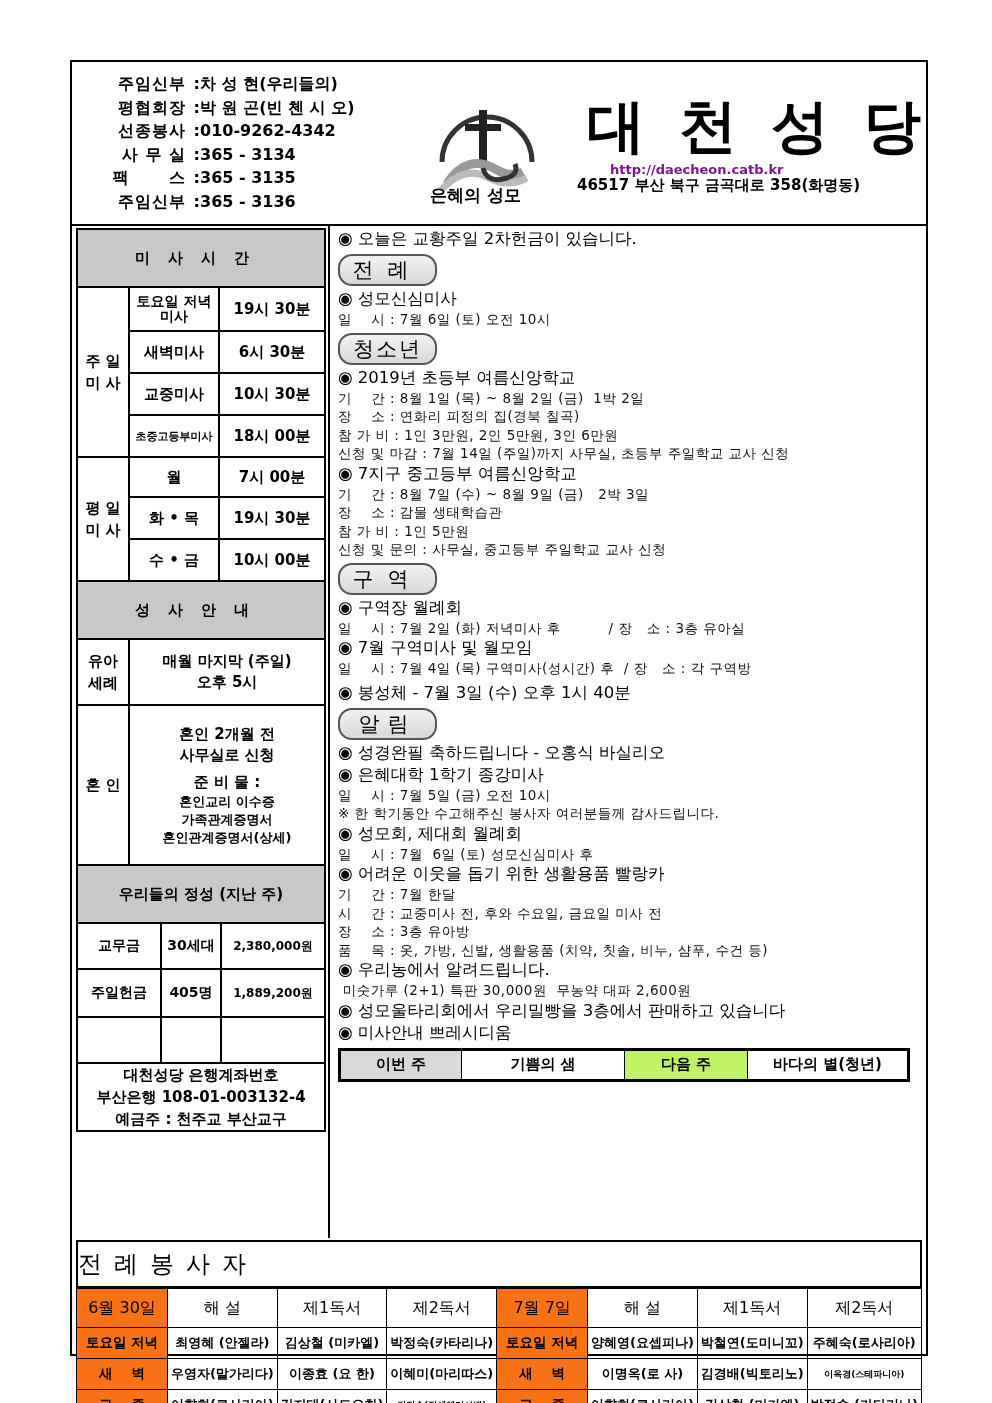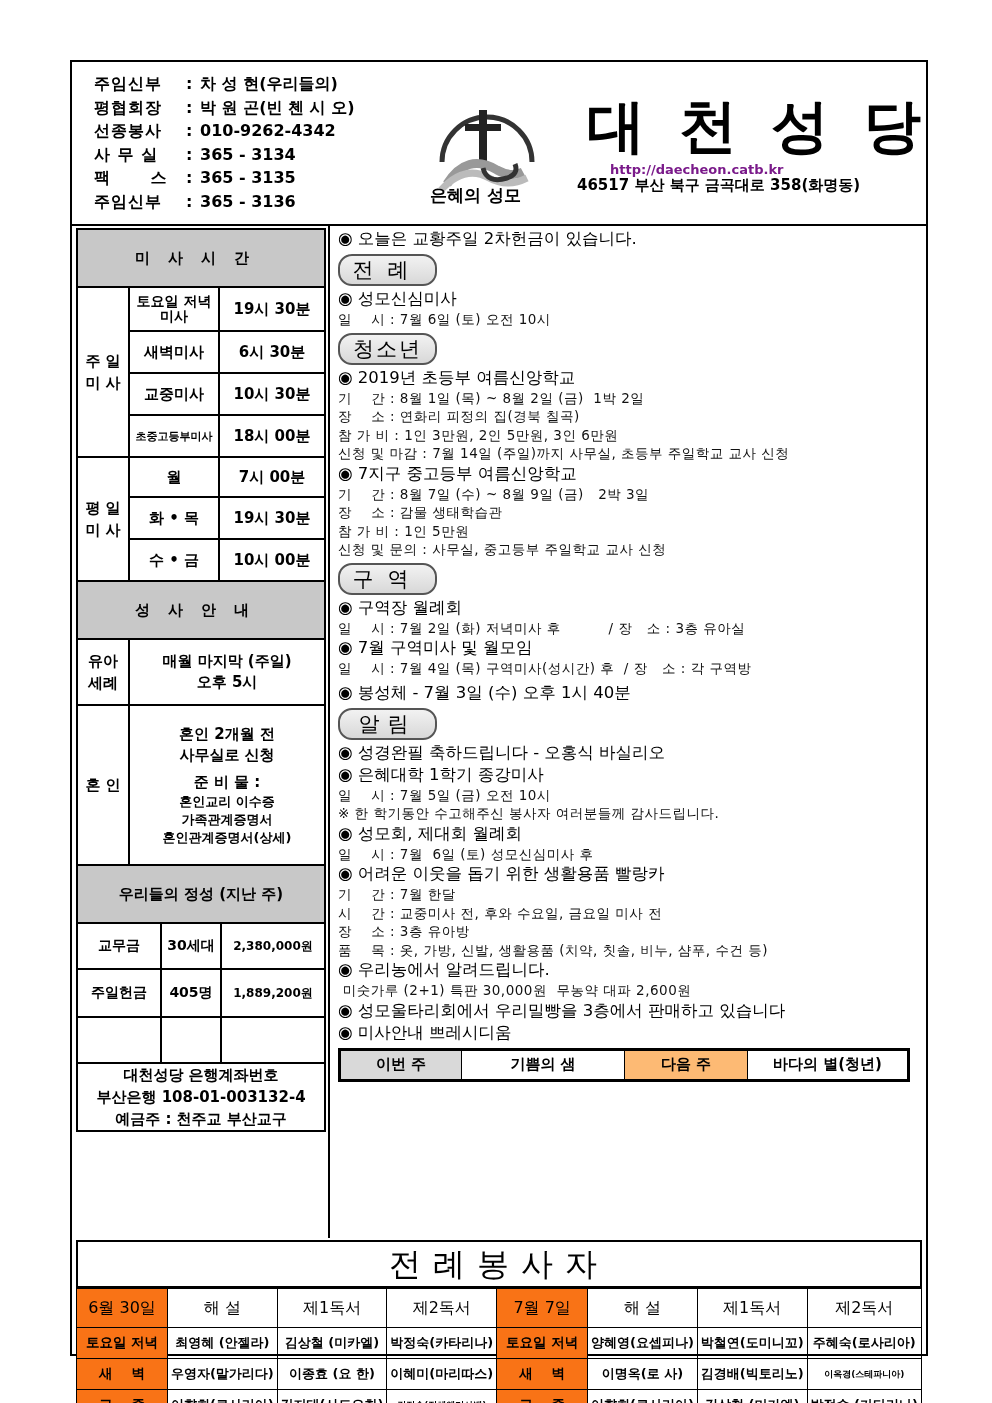--- a/index.html
+++ b/index.html
@@ -2,21 +2,21 @@
 <html><head>
 <meta charset="utf-8">
 <style>
   html, body { margin:0; padding:0; background:#fff; }
   body { width:992px; height:1403px; position:relative; font-family:"DejaVu Sans", sans-serif; color:#000; }
   .page { position:absolute; left:70px; top:60px; width:858px; height:1296px; border:2px solid #000; box-sizing:border-box; }
 
   
   .header { position:absolute; left:0; top:0; width:854px; height:162px; border-bottom:2px solid #000; }
   .contact { position:absolute; left:22px; top:10px; font-size:16px; font-weight:bold; line-height:23.5px; }
-  .contact .row { display:flex; white-space:nowrap; }
+  .contact .row { display:flex; white-space:nowrap;text-align:right; }
   .contact .k { width:92px; letter-spacing:1px; }
   .contact .sep { width:14px; }
   .logo { position:absolute; left:355px; top:20px; width:120px; height:130px; }
   .logo-caption { position:absolute; left:358px; top:122px; font-size:17px; font-weight:bold; }
   .title { position:absolute; left:515px; top:26px; font-size:58px; font-weight:bold; letter-spacing:34px; white-space:nowrap; }
   .url { position:absolute; left:538px; top:100px; font-size:13px; font-weight:bold; color:#7a1a8a; }
   .address { position:absolute; left:505px; top:114px; font-size:15px; font-weight:bold; white-space:nowrap; }
 
   
   .left { position:absolute; left:4px; top:166px; width:250px; height:1010px; }
@@ -36,21 +36,21 @@
   .bul { font-size:16.5px; line-height:22px; white-space:nowrap; }
   .bul::before { content:"◉ "; }
   .det { font-size:13.5px; line-height:18.5px; white-space:pre; letter-spacing:0.5px; color:#111; }
   .pill { position:relative; display:inline-block; width:95px; height:28px; border:2px solid #555; border-radius:14px; background:linear-gradient(#f2f2f2,#d8d8d8); text-align:center; font-size:21px; line-height:28px; letter-spacing:14px; margin:4px 0 2px 0; }
   .pill::after { content:""; position:absolute; left:80px; top:10px; width:40px; height:18px; border-radius:10px; background:#bbb; z-index:-1; }
   .mini-tbl { border-collapse:collapse; border:3px solid #000; width:572px; margin-top:4px; }
   .mini-tbl td { border:1px solid #000; text-align:center; font-size:15px; font-weight:bold; height:26px;margin-top:24px; }
 
   
   .vol { position:absolute; left:4px; top:1178px; width:846px; }
-  .vol-title { border:2px solid #000; height:44px; text-align:center; font-size:32px; letter-spacing:12px; line-height:44px;font-family:Liberation Serif, serif; }
+  .vol-title { border:2px solid #000; height:44px; font-size:24px; letter-spacing:12px; line-height:44px;font-family:Liberation Serif, serif; }
   .vtbl { border-collapse:collapse; width:100%; }
   .vtbl td { border:1px solid #000; text-align:center; font-size:13px; font-weight:bold; height:28px; white-space:nowrap; }
   .vtbl .hd td { height:36px; font-size:16px; font-weight:normal; }
   .vtbl .lab { background:#f97316; width:88px; font-size:13.5px; }
   .tiny { font-size:9px !important; }
 </style>
 </head>
 <body>
 
 <div class="page">
@@ -236,21 +236,21 @@
     <div class="bul">우리농에서 알려드립니다.</div>
     <div class="det"> 미숫가루 (2+1) 특판 30,000원  무농약 대파 2,600원</div>
     <div class="bul">성모울타리회에서 우리밀빵을 3층에서 판매하고 있습니다</div>
     <div class="bul">미사안내 쁘레시디움</div>
 
     <table class="mini-tbl">
       <tbody>
           <tr>
         <td style="background:#d9d9d9;width:118px">이번 주</td>
         <td style="width:160px">기쁨의 샘</td>
-        <td style="background:#fdba74;width:120px">다음 주</td>
+        <td style="background:#bef264;width:120px">다음 주</td>
         <td>바다의 별(청년)</td>
       </tr>
     </tbody>
       </table>
   </div>
 
   <div class="vol">
     <div class="vol-title">전례봉사자</div>
     <table class="vtbl">
       <tbody>

